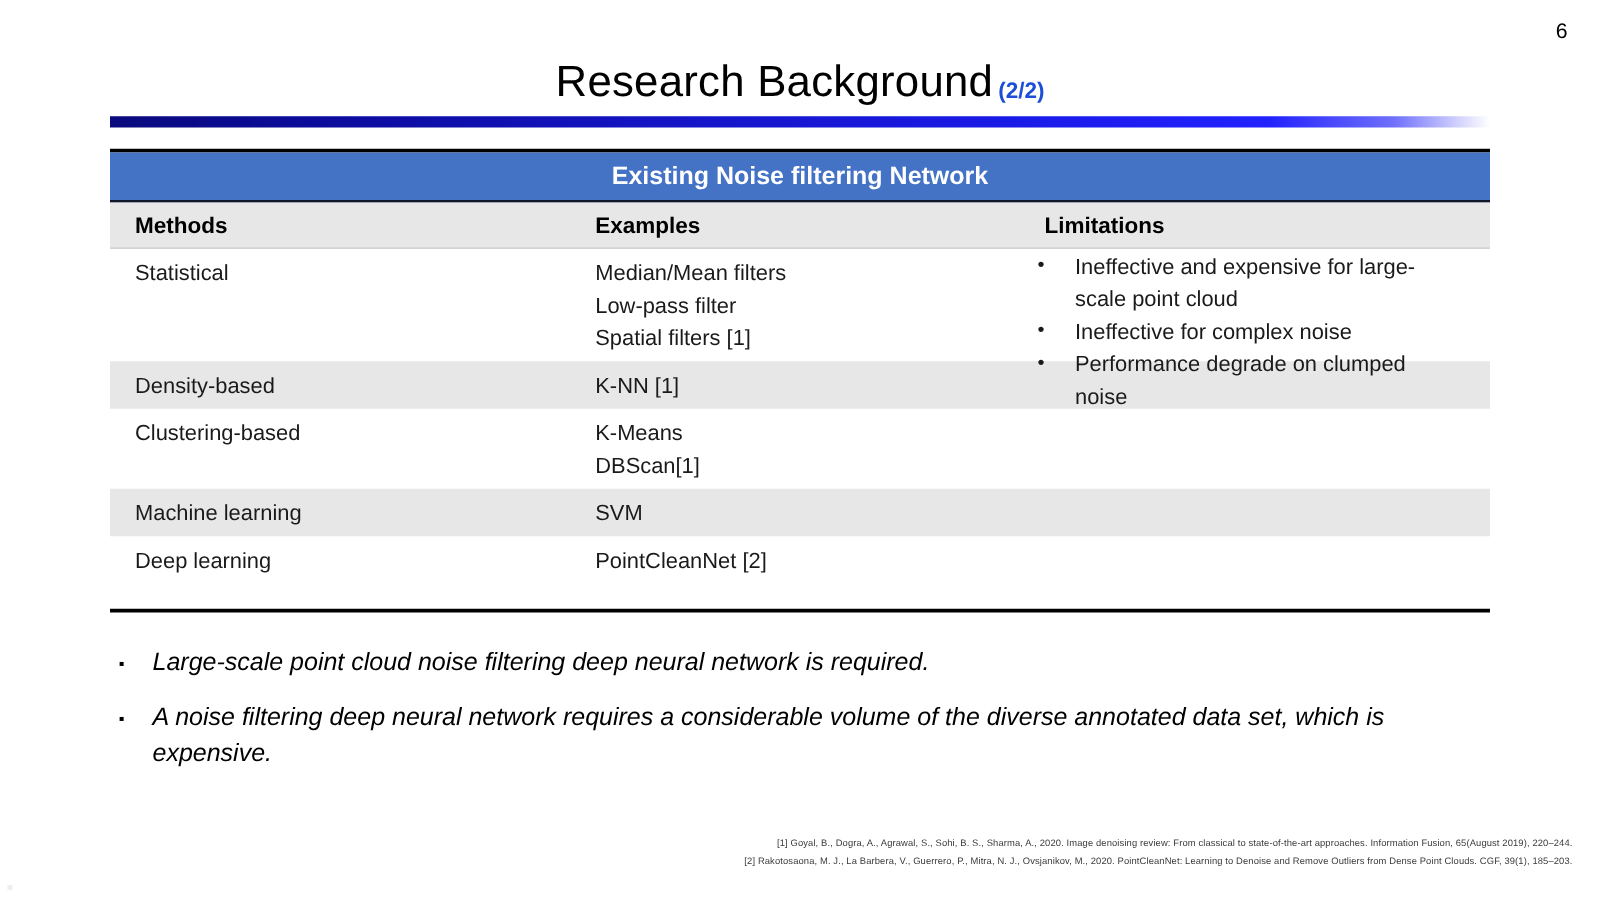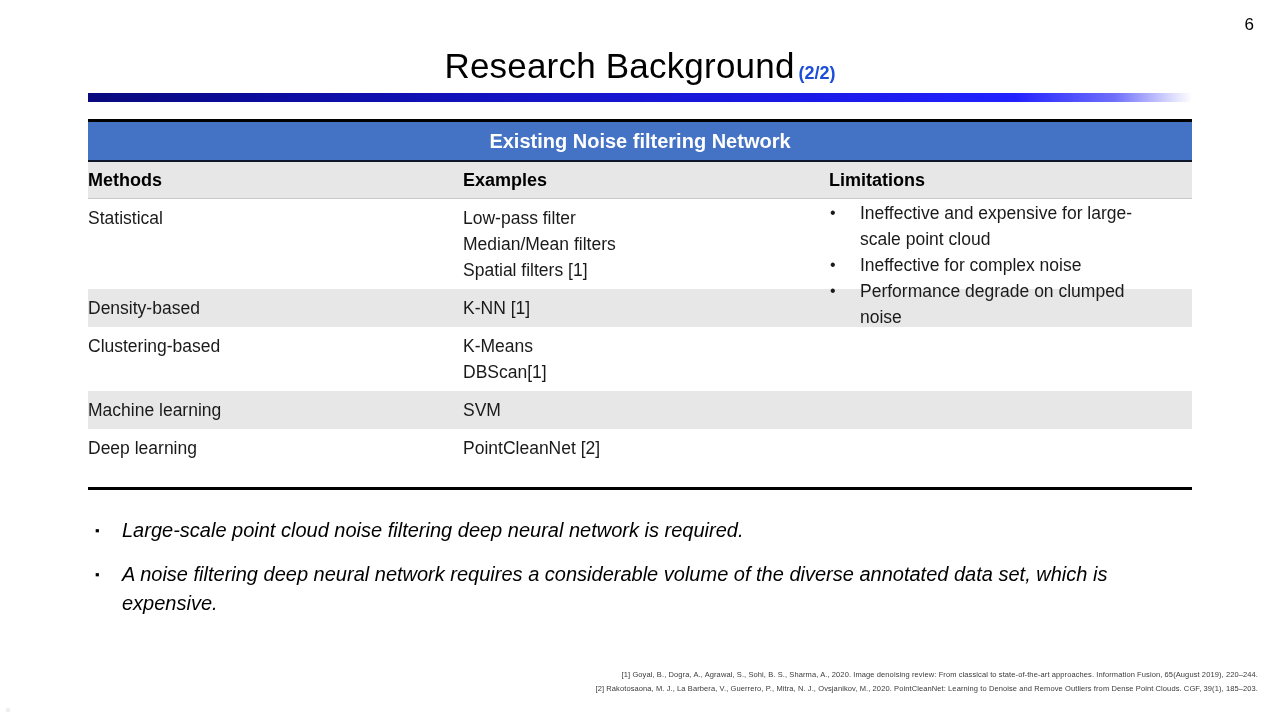--- a/index.html
+++ b/index.html
@@ -102,20 +102,21 @@
   }
   .row {
     display: flex;
     align-items: flex-start;
   }
   .row.shaded { background: #E7E7E7; }
   .col-methods {
     width: 375px;
     padding-left: 0;
     box-sizing: border-box;
+    margin-left: 20px;
   }
   .col-examples {
     width: 366px;
     padding-left: 0px;
     box-sizing: border-box;
   }
   .col-limits {
     width: 363px;
     box-sizing: border-box;
   }
@@ -230,22 +231,22 @@
     <div class="col-methods cell">Methods</div>
     <div class="col-examples cell">Examples</div>
     <div class="col-limits cell">Limitations</div>
   </div>
 
   <div class="row">
     <div class="col-methods cellbody">
       <div>Statistical</div>
     </div>
     <div class="col-examples cellbody">
+      <div>Median/Mean filters</div>
       <div>Low-pass filter</div>
-      <div>Median/Mean filters</div>
       <div>Spatial filters [1]</div>
     </div>
     <div class="col-limits cellbody">&nbsp;</div>
   </div>
 
   <div class="row shaded">
     <div class="col-methods cellbody">
       <div>Density-based</div>
     </div>
     <div class="col-examples cellbody">

